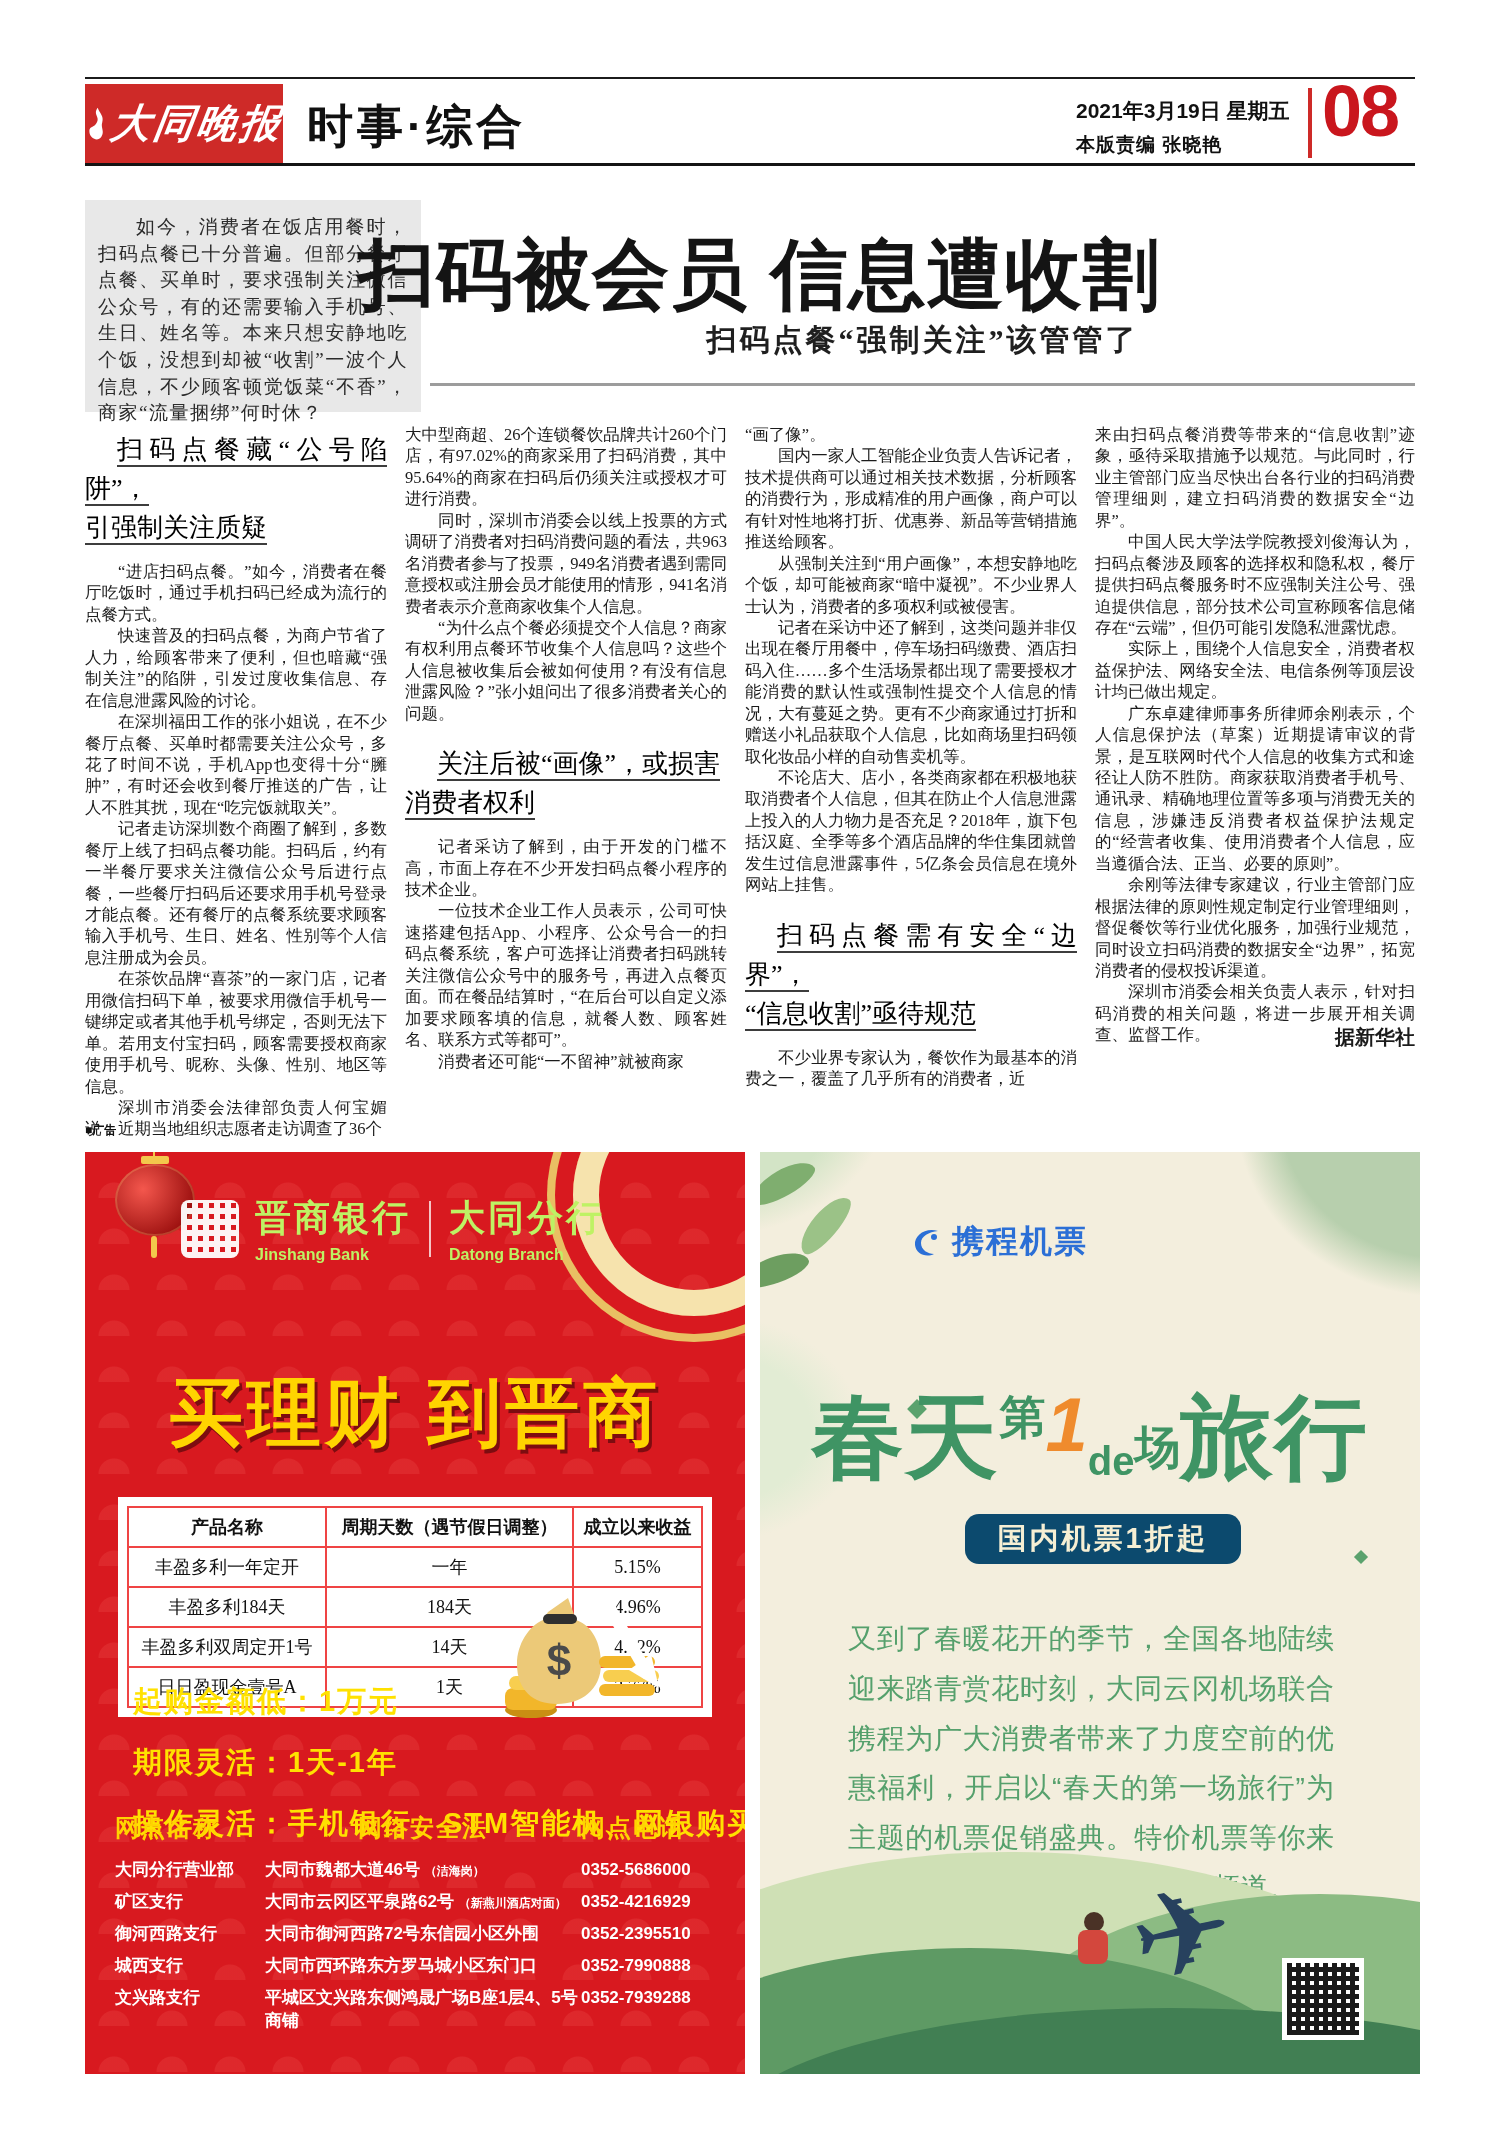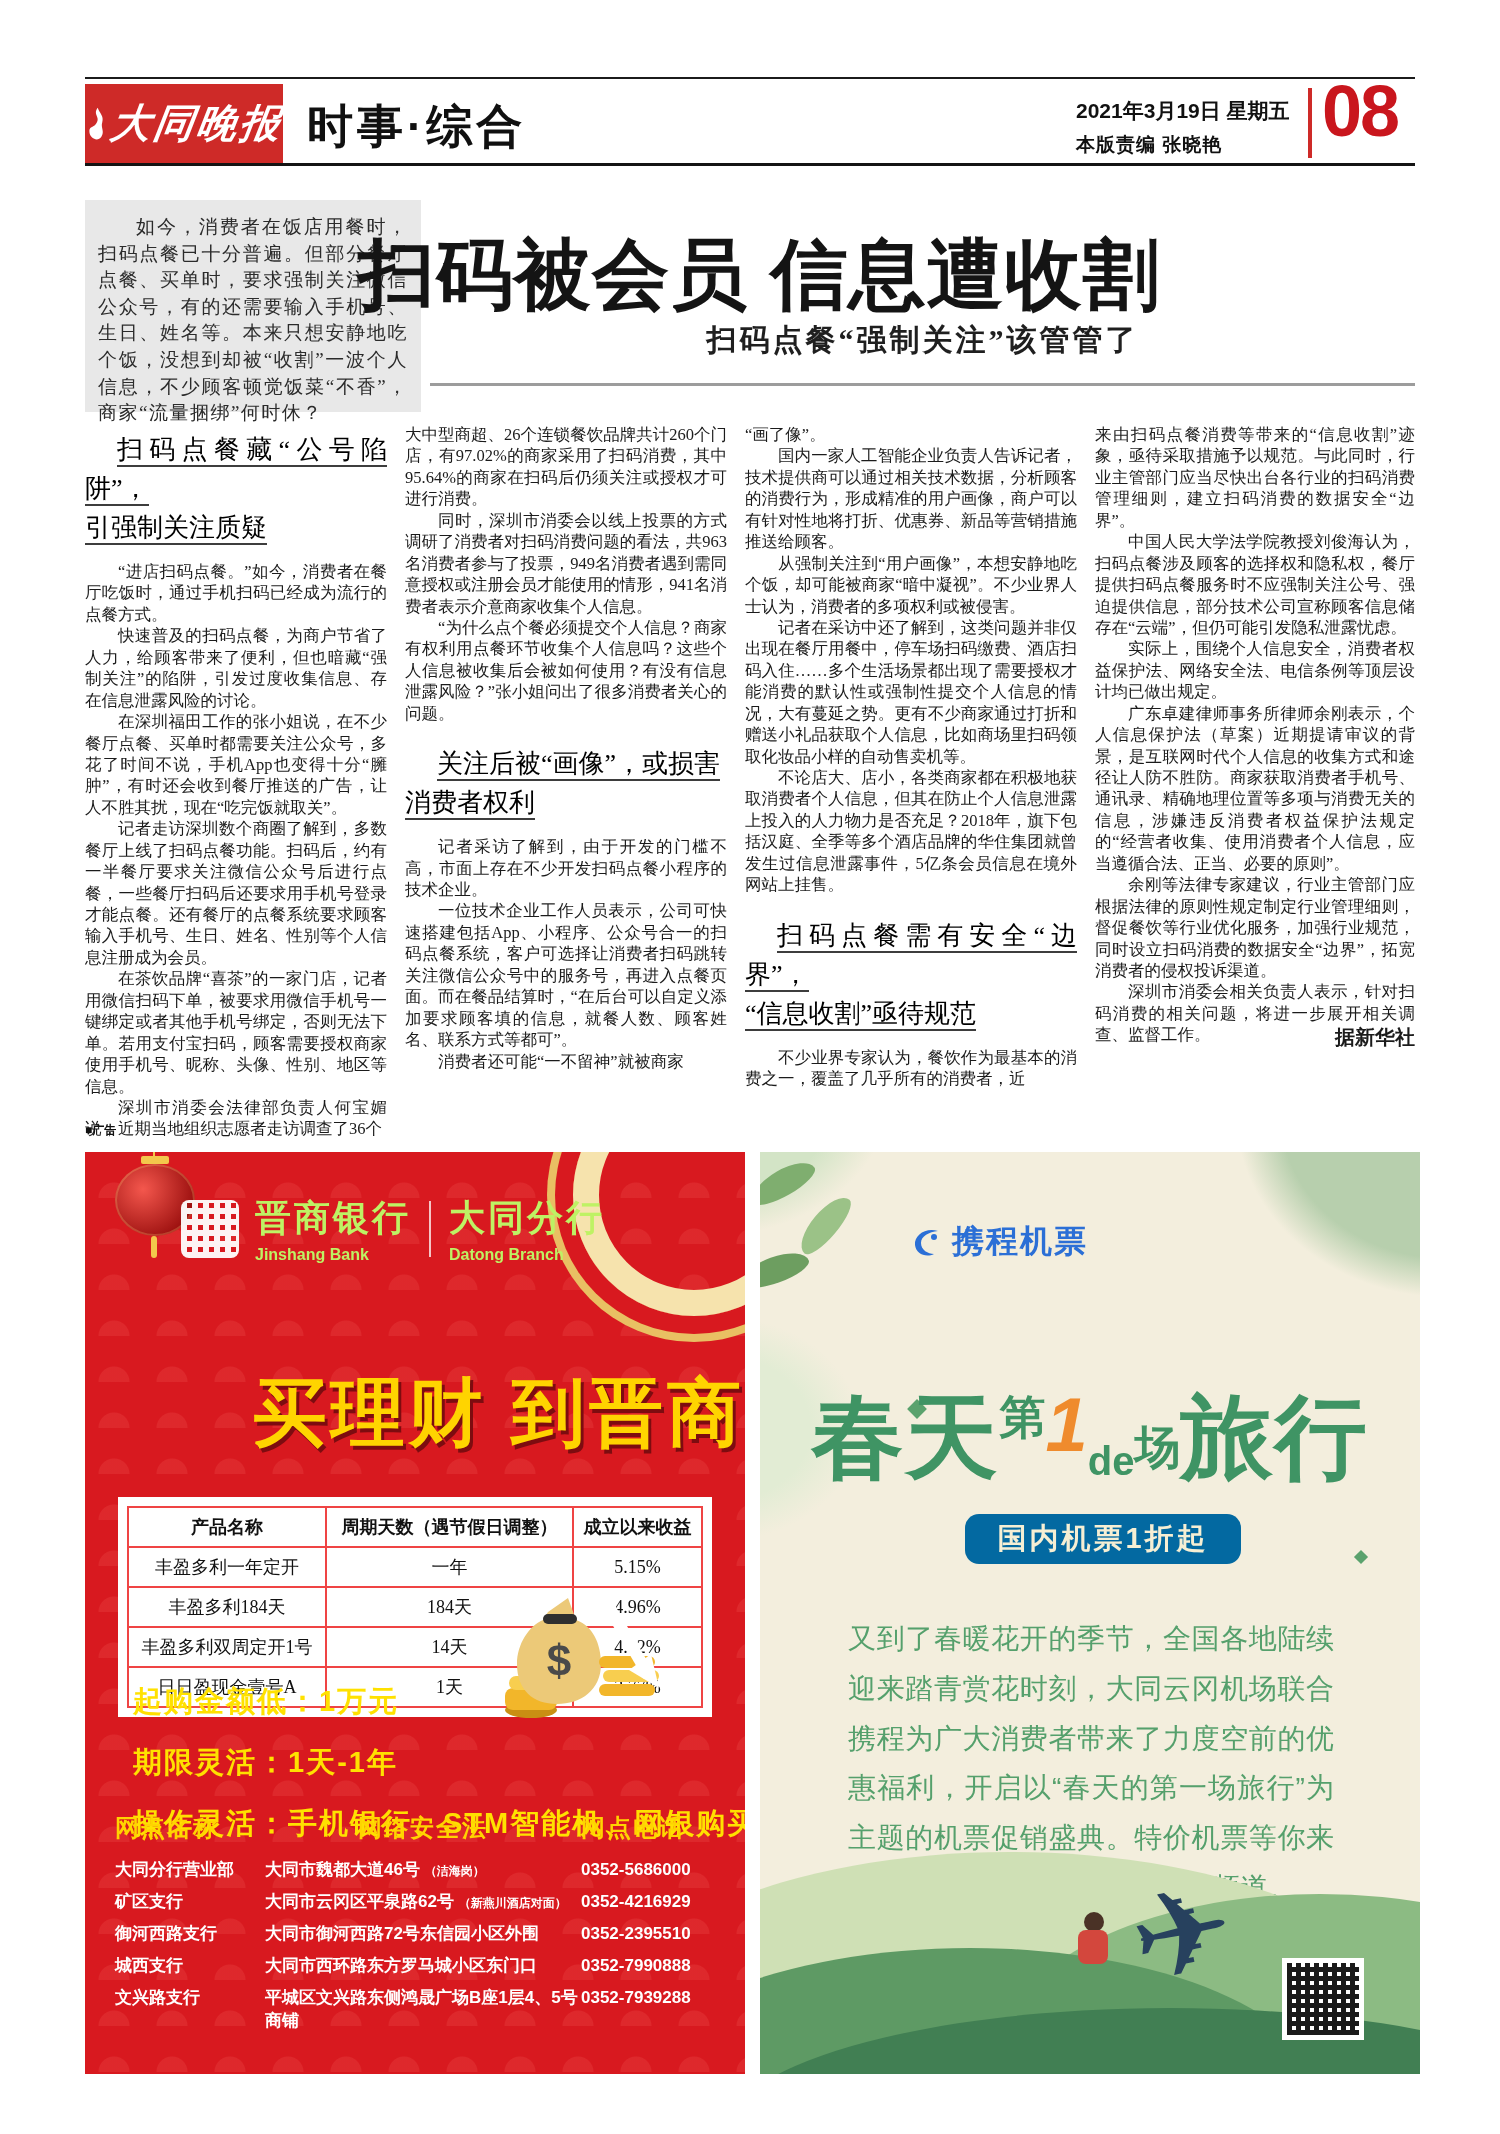--- a/index.html
+++ b/index.html
@@ -66,21 +66,21 @@
   .gold-fan{position:absolute;right:-70px;top:-78px;width:190px;height:190px;border-radius:50%;
             border:26px solid #f6e3ad;box-shadow:0 0 0 18px #d8191f, 0 0 0 26px #e9bf63;}
   .bank-logo{position:absolute;left:96px;top:42px;display:flex;align-items:center;color:#bef264;}
   .bank-icon{width:58px;height:58px;margin-right:16px;border-radius:8px;
       background-image:repeating-linear-gradient(0deg,#fff 0 6px,transparent 6px 11px),
                        repeating-linear-gradient(90deg,#fff 0 6px,transparent 6px 11px);
       background-size:100% 100%;opacity:.95;}
   .bank-name-cn{font-family:"Liberation Sans",sans-serif;font-size:36px;font-weight:900;letter-spacing:3px;}
   .bank-name-en{font-family:"Liberation Sans",sans-serif;font-size:16px;font-weight:bold;margin-top:3px;}
   .bank-div{width:2px;height:56px;background:rgba(255,255,255,.75);margin:0 18px;}
-  .bank-slogan{position:absolute;left:0;right:0;top:212px;text-align:right;
+  .bank-slogan{position:absolute;left:0;right:0;top:212px;text-align:center;
       font-family:"Liberation Sans",sans-serif;font-size:74px;font-weight:900;color:#ffd400;
       letter-spacing:4px;text-shadow:3px 4px 0 #7d0c10;white-space:nowrap;}
   .prod-wrap{position:absolute;left:33px;top:345px;width:594px;background:#fff;padding:9px;box-sizing:border-box;}
   .prod-table{width:100%;border-collapse:collapse;font-size:18px;color:#111;}
   .prod-table th,.prod-table td{border:2px solid #ef4444;text-align:center;padding:7px 4px;font-weight:normal;}
   .prod-table th{font-weight:bold;}
   .bank-feats{position:absolute;left:48px;top:530px;font-family:"Liberation Sans",sans-serif;
       font-weight:900;color:#ffe100;}
   .bank-feats div{font-size:29px;margin-bottom:21px;letter-spacing:2px;white-space:nowrap;}
   .money{position:absolute;left:388px;top:440px;}
@@ -102,21 +102,21 @@
   .ct-logo-text{font-family:"Liberation Sans",sans-serif;font-size:32px;font-weight:900;
       color:#2b6fd6;letter-spacing:2px;}
   .ct-title{position:absolute;left:0;right:0;top:224px;text-align:center;white-space:nowrap;
       font-family:"Liberation Sans",sans-serif;font-weight:900;color:#3f9464;}
   .t-big{font-size:92px;letter-spacing:2px;}
   .t-mid{font-size:46px;}
   .t-up{vertical-align:36px;}
   .t-down{vertical-align:6px;}
   .t-one{font-size:76px;color:#ef8b2d;font-style:italic;vertical-align:18px;}
   .t-de{font-size:40px;color:#3f9464;vertical-align:-6px;letter-spacing:0;}
-  .ct-badge{position:absolute;left:205px;top:362px;width:276px;height:50px;background:#0369a1;
+  .ct-badge{position:absolute;left:205px;top:362px;width:276px;height:50px;background:#0c4a6e;
       border-radius:14px;display:flex;align-items:center;justify-content:center;
       font-family:"Liberation Sans",sans-serif;font-size:29px;font-weight:bold;color:#f6efd4;letter-spacing:3px;}
   .ct-body{position:absolute;left:88px;top:462px;width:486px;font-size:28px;line-height:1.78;
       color:#55a06c;text-align:justify;font-family:"Liberation Sans",sans-serif;}
   .sparkle{position:absolute;width:14px;height:14px;background:#5aa26d;transform:rotate(45deg);}
   .hill{position:absolute;border-radius:50%;}
   .plane{position:absolute;left:372px;top:712px;font-size:120px;color:#27415e;transform:rotate(-12deg);
          font-family:"DejaVu Sans",sans-serif;}
   .girl{position:absolute;left:318px;top:760px;}
   .girl .head{width:20px;height:20px;border-radius:50%;background:#4a3226;margin-left:6px;}

